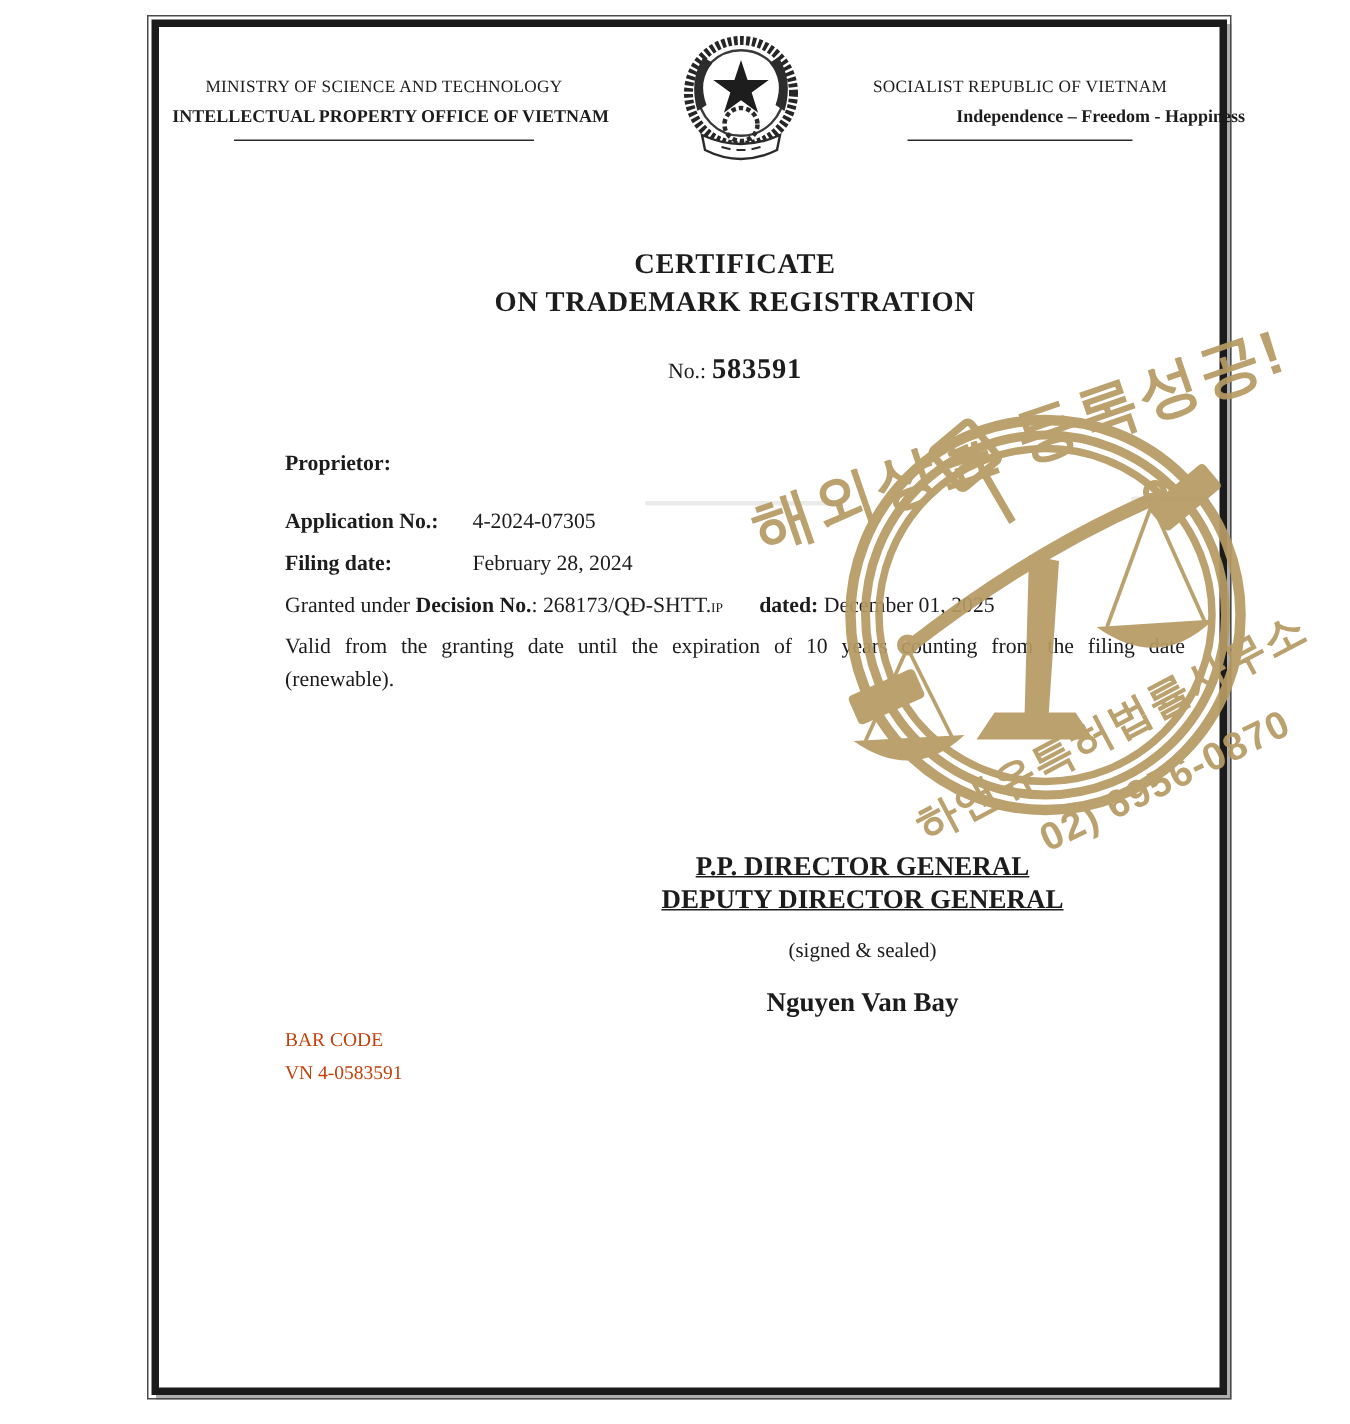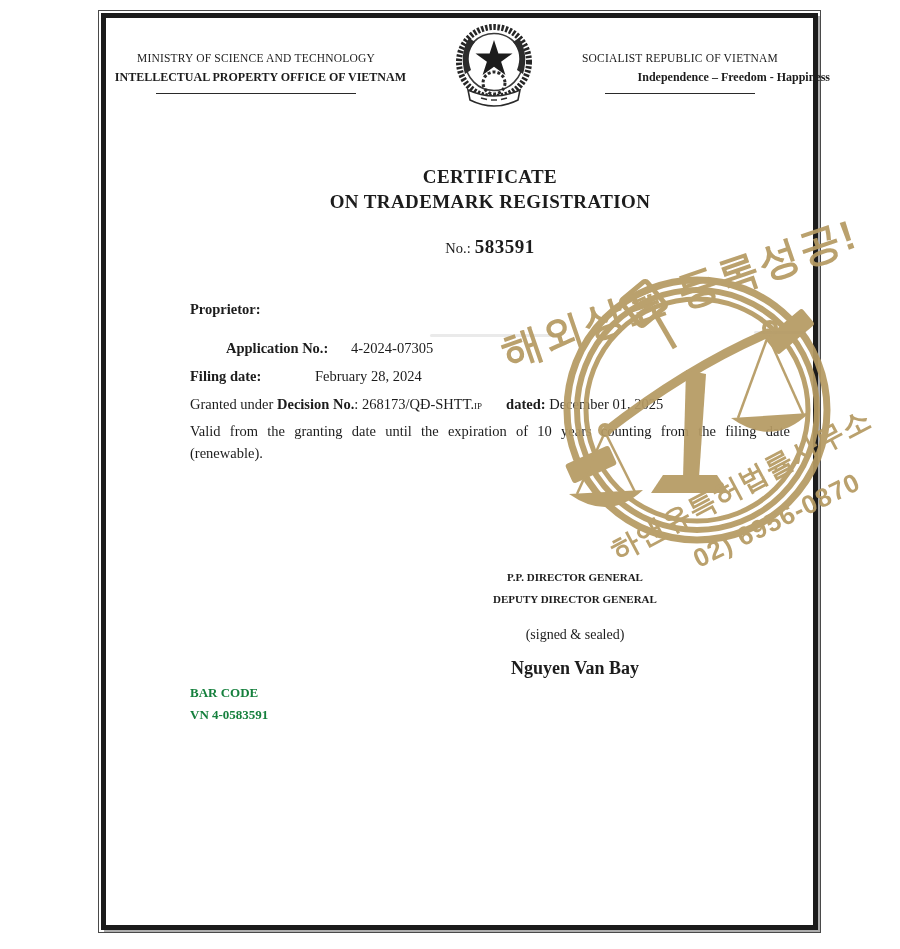--- a/index.html
+++ b/index.html
@@ -28,34 +28,34 @@
   .content-col{left:84px;width:600px;}
   .title{top:146px;text-align:center;font-weight:bold;font-size:19px;letter-spacing:.4px;line-height:25px;}
   .no-line{top:218px;text-align:center;}
   .no-label{font-size:14.5px;}
   .no-value{font-size:19px;font-weight:bold;letter-spacing:.5px;}
   
   .row{font-size:14.5px;white-space:nowrap;}
   .lbl{font-weight:bold;}
   .val-col{position:absolute;left:125px;}
   .row-proprietor{left:84px;top:283px;}
-  .row-application{left:84px;top:322px;margin-left:36px;}
+  .row-application{left:84px;top:322px;}
   .row-filing{left:84px;top:350px;}
   .row-granted{left:84px;top:378px;}
   .sub-ip{font-size:9px;}
   .dated-lbl{font-weight:bold;margin-left:24px;}
   .validity{top:402px;font-size:14.5px;line-height:22px;}
   .validity-l1{text-align:justify;text-align-last:justify;}
   
   .sig{left:264px;top:548px;width:410px;text-align:center;}
-  .sig-l{font-weight:bold;font-size:11px;line-height:22px;}
+  .sig-l{font-weight:bold;font-size:18px;line-height:22px;text-decoration:underline;}
   .sig-note{font-size:14px;margin-top:17px;}
   .sig-name{font-size:18px;font-weight:bold;margin-top:15px;}
   
-  .barcode{left:84px;top:664px;font-size:13px;line-height:22px;color:#15803d;font-weight:bold;}
+  .barcode{left:84px;top:664px;font-size:13px;line-height:22px;color:#c2410c;}
   
   .smudge{background:#d9d9d9;opacity:.55;height:3px;border-radius:2px;}
   
   .stamp{position:absolute;left:0;top:0;width:100%;height:100%;pointer-events:none;opacity:.93;}
   .gold{color:#b59a63;}
   .stamp-top{
     left:397px;top:309px;font-family:"Liberation Sans",sans-serif;font-weight:bold;
     font-size:41px;letter-spacing:2px;white-space:nowrap;
     transform:rotate(-19deg);transform-origin:0 50%;
   }

